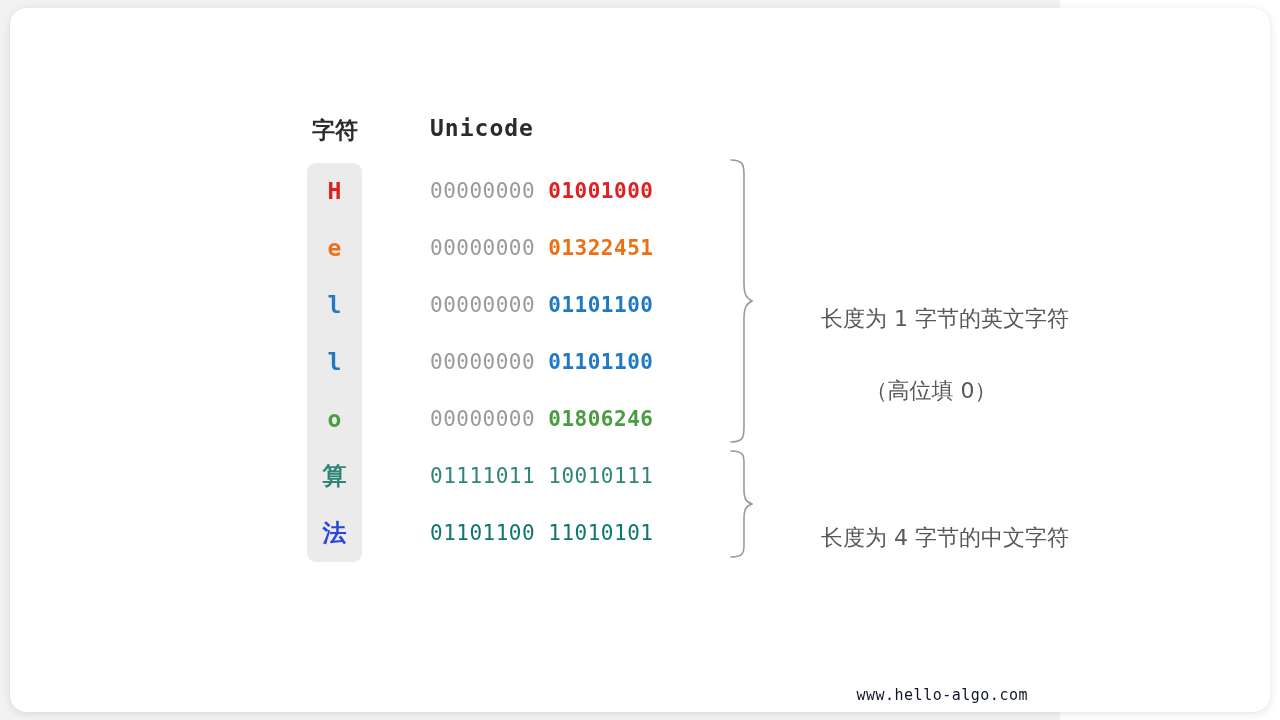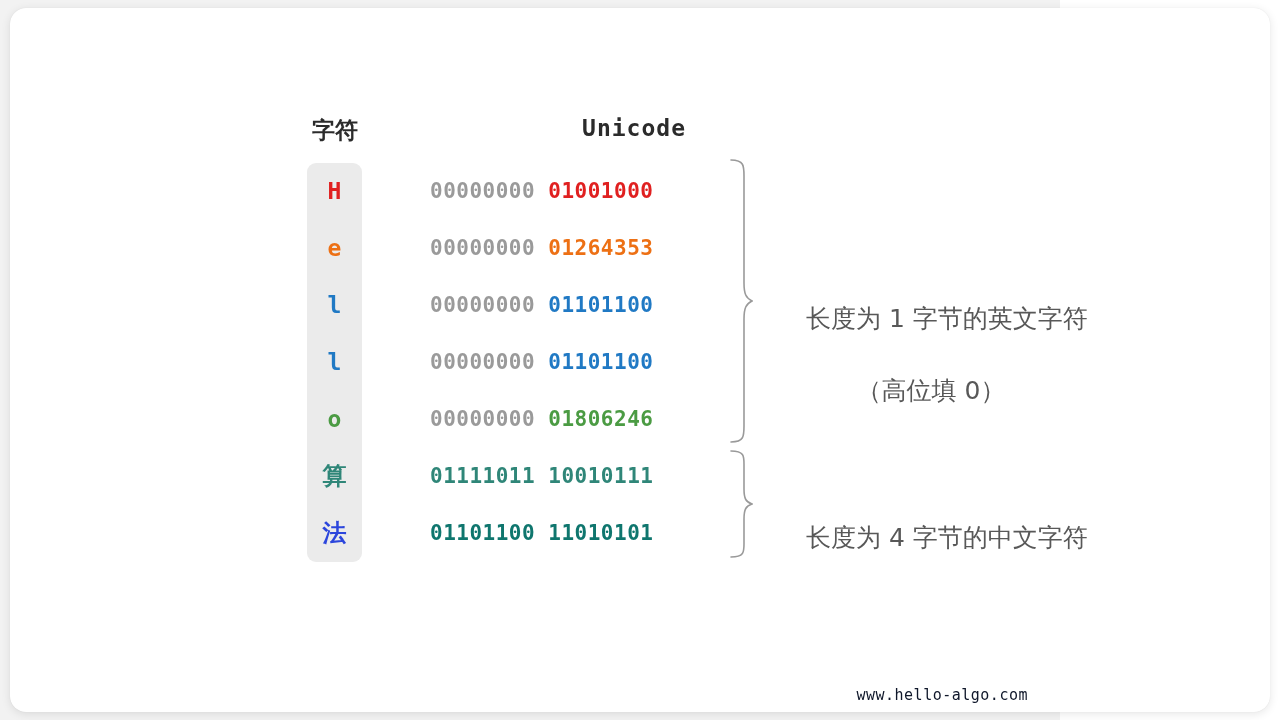--- a/index.html
+++ b/index.html
@@ -45,21 +45,21 @@
     top: 115px;
     width: 56px;
     text-align: center;
     font-size: 23px;
     font-family: "DejaVu Sans", sans-serif;
   }
   #header-unicode {
     left: 430px;
     top: 115px;
     width: 256px;
-    text-align: right;
+    text-align: left;
     font-size: 23px;
     font-family: "DejaVu Sans Mono", monospace;
     letter-spacing: 1px;
   }
 
   
   #char-column {
     position: absolute;
     left: 307px;
     top: 163px;
@@ -99,40 +99,40 @@
     width: 256px;
     height: 57px;
     line-height: 57px;
     font-size: 21px;
     font-family: "DejaVu Sans Mono", monospace;
     white-space: pre;
     letter-spacing: 0.5px;
   }
   .bits-hi {
     color: #9a9a9a;
-    font-weight: bold;
+    font-weight: normal;
   }
   .bits-lo {
     font-weight: bold;
   }
   .bits-both {
-    font-weight: bold;
+    font-weight: normal;
   }
 
   
   .brace {
     position: absolute;
     pointer-events: none;
   }
 
   
   .annotation {
     position: absolute;
     color: #585858;
-    font-size: 25px;
+    font-size: 22px;
     font-family: "DejaVu Sans", sans-serif;
     text-align: center;
     white-space: pre;
     line-height: 36px;
   }
   #annotation-1 { left: 766px; top: 265px; width: 330px; }
   #annotation-2 { left: 766px; top: 484px; width: 330px; }
   .annotation .sub { display: block; }
 
   
@@ -159,21 +159,21 @@
 
   <div id="char-column" style="background: rgb(235, 235, 235);"></div>
 
   <div id="rows-container">
       <div class="row" style="top: 163px;">
         <div class="row-char" style="color: rgb(224, 32, 32);">H</div>
         <div class="row-bits"><span class="bits-hi" style="color: rgb(154, 154, 154);">00000000 </span><span class="bits-lo" style="color: rgb(224, 32, 32);">01001000</span></div>
       </div>
       <div class="row" style="top: 220px;">
         <div class="row-char" style="color: rgb(237, 112, 20);">e</div>
-        <div class="row-bits"><span class="bits-hi" style="color: rgb(154, 154, 154);">00000000 </span><span class="bits-lo" style="color: rgb(237, 112, 20);">01264353</span></div>
+        <div class="row-bits"><span class="bits-hi" style="color: rgb(154, 154, 154);">00000000 </span><span class="bits-lo" style="color: rgb(237, 112, 20);">01322451</span></div>
       </div>
       <div class="row" style="top: 277px;">
         <div class="row-char" style="color: rgb(32, 121, 196);">l</div>
         <div class="row-bits"><span class="bits-hi" style="color: rgb(154, 154, 154);">00000000 </span><span class="bits-lo" style="color: rgb(32, 121, 196);">01101100</span></div>
       </div>
       <div class="row" style="top: 334px;">
         <div class="row-char" style="color: rgb(32, 121, 196);">l</div>
         <div class="row-bits"><span class="bits-hi" style="color: rgb(154, 154, 154);">00000000 </span><span class="bits-lo" style="color: rgb(32, 121, 196);">01101100</span></div>
       </div>
       <div class="row" style="top: 391px;">

